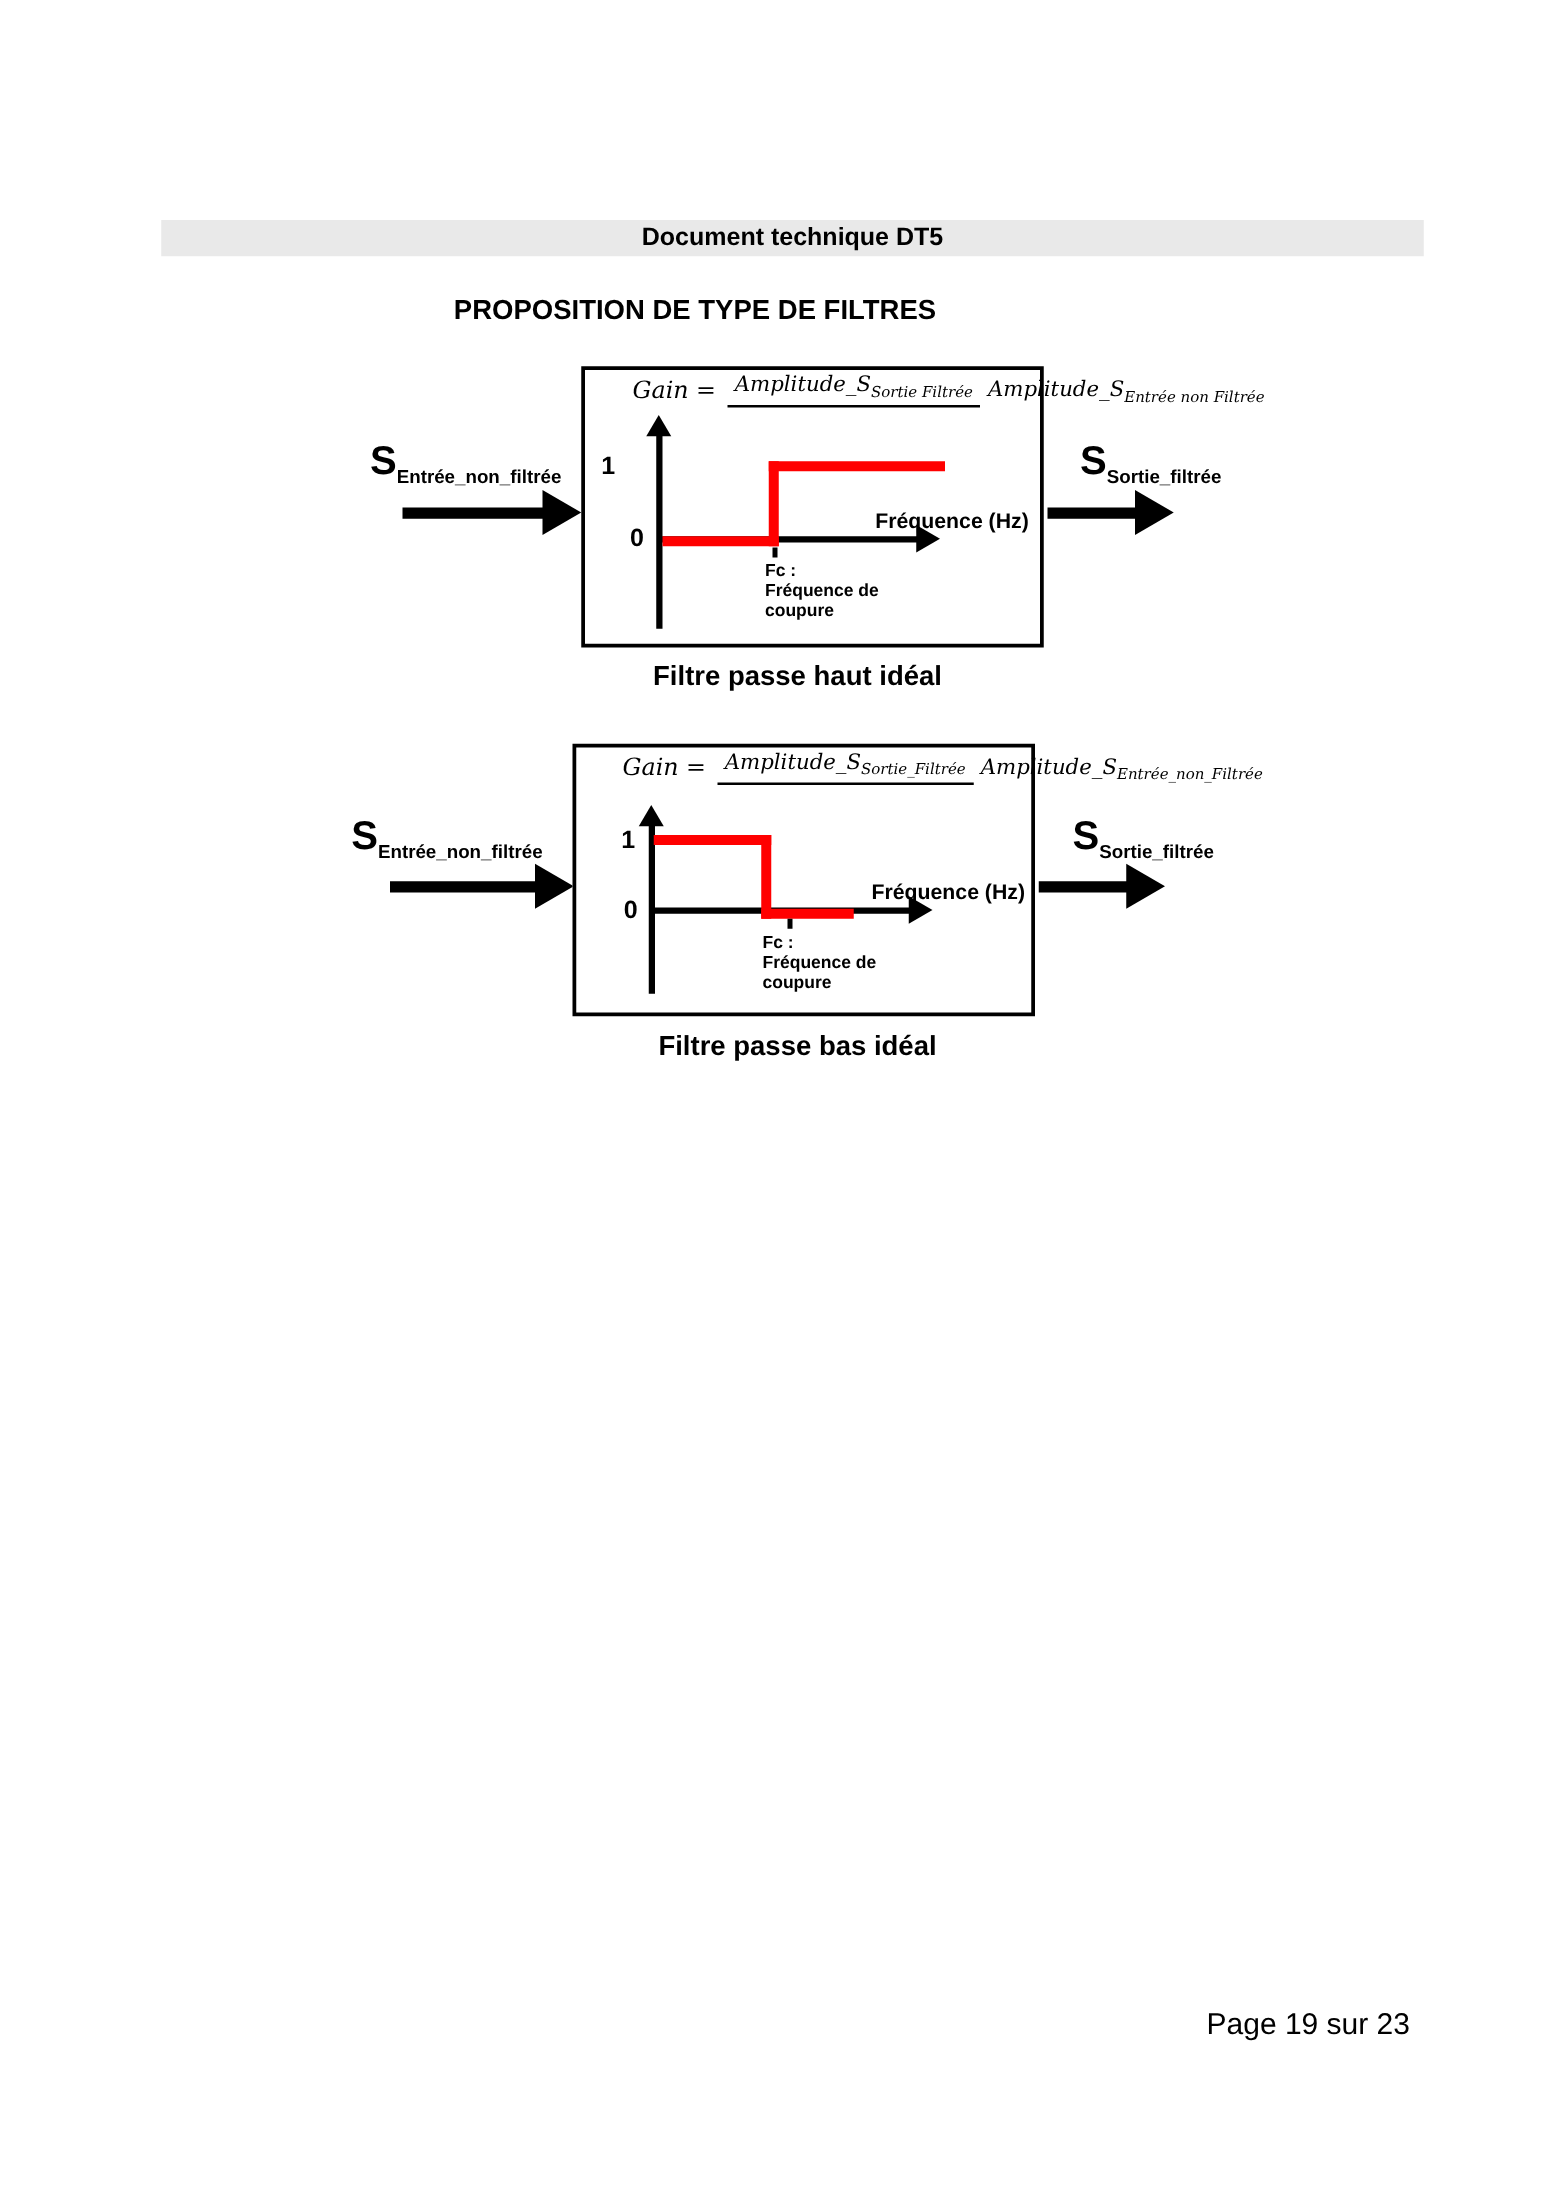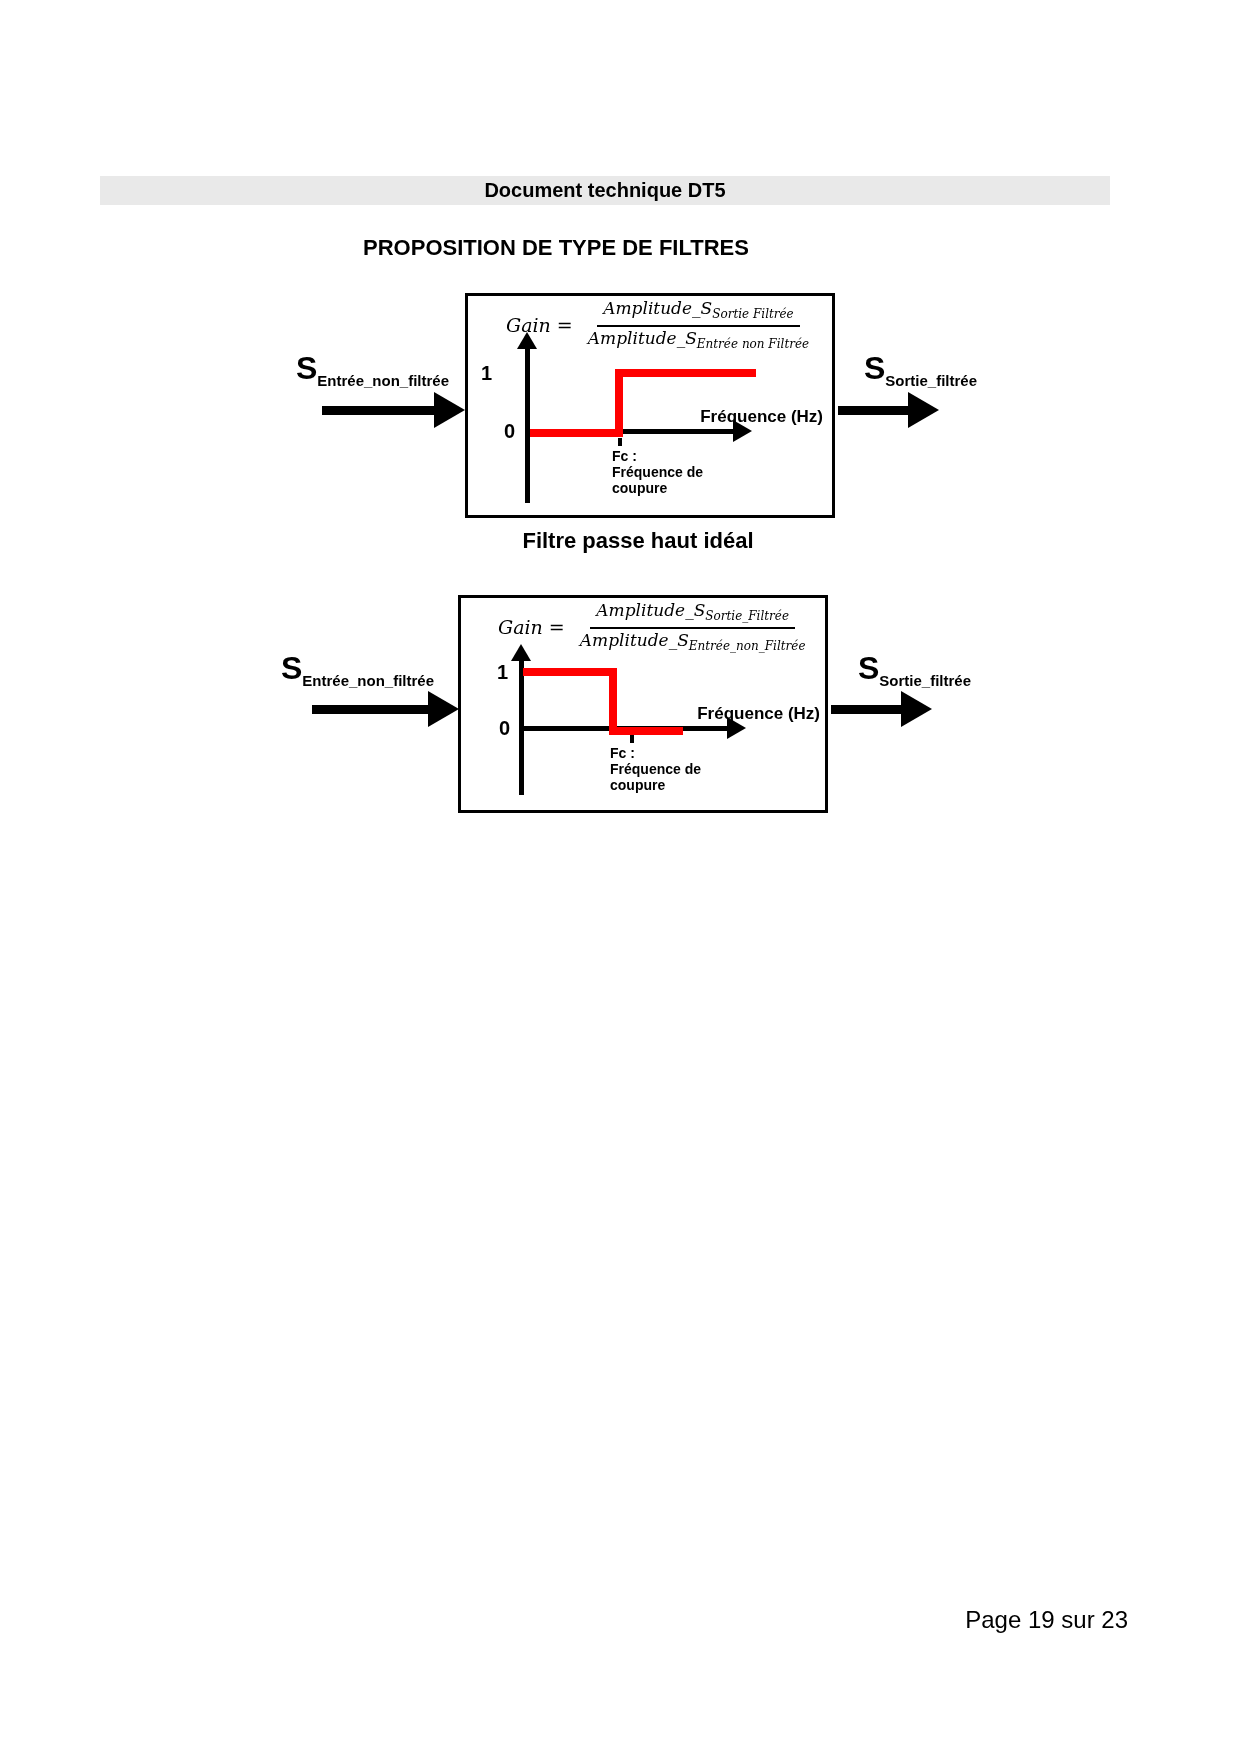--- a/index.html
+++ b/index.html
@@ -1,34 +1,34 @@
 <!DOCTYPE html>
 <html><head>
 <meta charset="utf-8">
 <style>
   html,body { margin:0; padding:0; background:#fff; }
   .page { position:relative; width:1240px; height:1754px; background:#ffffff;
           font-family:"Liberation Sans","DejaVu Sans",sans-serif; color:#000; overflow:hidden; }
   .abs { position:absolute; }
 
   
-  .band { left:100px; top:176px; width:1010px; height:29px; background:#e9e9e9;
+  .band { left:129px; top:176px; width:1010px; height:29px; background:#e9e9e9;
           display:flex; align-items:center; justify-content:center;
           font-weight:700; font-size:20px; }
   .doc-title { left:256px; top:235px; width:600px; text-align:center; font-weight:700; font-size:22px; }
 
   
   .fbox { border:3px solid #000; background:#fff; box-sizing:border-box; }
   .d1-fbox { left:465px; top:293px; width:370px; height:225px; }
   .d2-fbox { left:458px; top:595px; width:370px; height:218px; }
 
   
   .formula { display:flex; align-items:center; gap:9px; line-height:1.1;
              font-family:"DejaVu Serif","Liberation Serif",serif; font-style:italic; font-size:19px;text-align:right; }
-  .frac { display:flex; flex-direction:column; align-items:center; font-size:17px; }
+  .frac { display:flex; align-items:center; font-size:17px; }
   .frac .num { padding:0 6px 3px; border-bottom:2px solid #000; }
   .frac .den { padding:2px 6px 0; }
   .formula sub { font-size:12px; }
   .d1-formula { left:506px; top:299px; }
   .d2-formula { left:498px; top:601px; }
 
   
   .vline { background:#000; width:5px; }
   .hline { background:#000; height:5px; }
   .tri-up { width:0; height:0; border-left:10px solid transparent; border-right:10px solid transparent;
@@ -167,16 +167,17 @@
     <div class="abs fc-label d2-fc-label">
       <div>Fc :</div>
       <div>Fréquence de</div>
       <div>coupure</div>
     </div>
 
     <div class="abs sig-bar d2-out-bar"></div>
     <div class="abs tri-right-lg d2-out-head"></div>
     <div class="abs sig d2-label-out"><span>S</span><sub>Sortie_filtrée</sub></div>
   </div>
+  <div class="abs caption d2-caption">Filtre passe bas idéal</div>
 
   <div class="abs footer">Page 19 sur 23</div>
 
 </div>
 
 </body></html>

